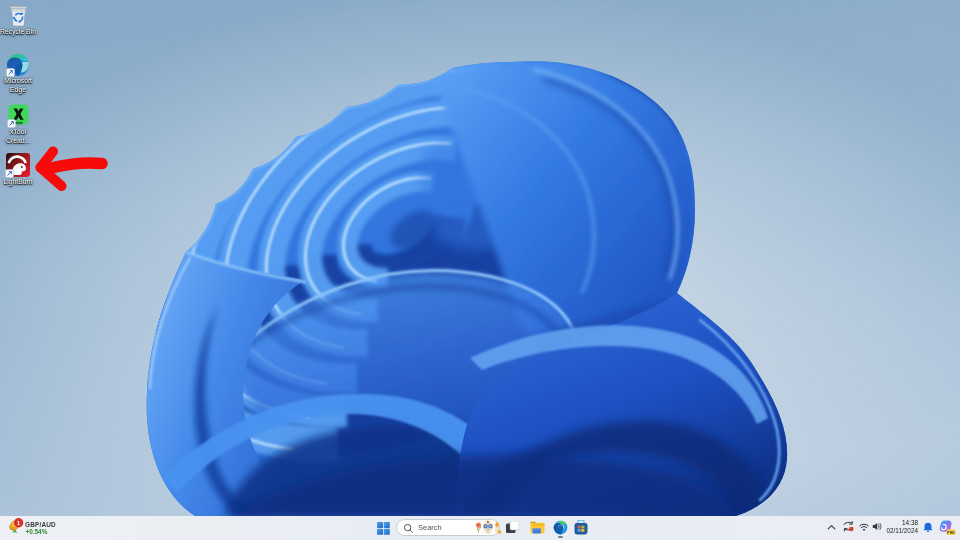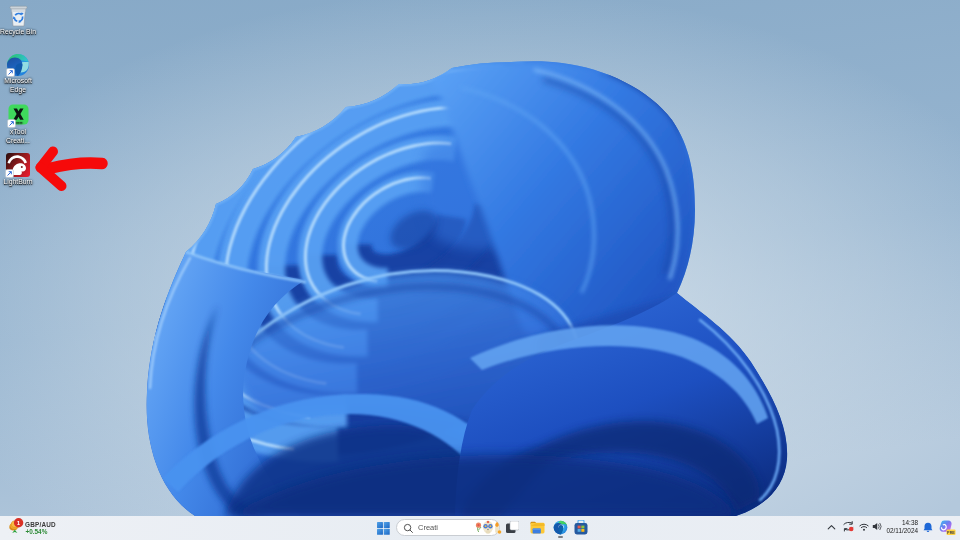--- a/index.html
+++ b/index.html
@@ -237,21 +237,21 @@
         <rect x="0" y="7.3" width="6.4" height="6.4" rx="0.6"></rect>
         <rect x="7.3" y="7.3" width="6.4" height="6.4" rx="0.6"></rect>
       </g>
     </svg>
 
 <div style="position:absolute;left:396px;top:519px;width:104px;height:17px;background:#fff;border:0.5px solid #c9cdd2;border-radius:9px;box-sizing:border-box;"></div>
 <svg style="position:absolute;left:403px;top:522.5px;" width="11" height="11" viewBox="0 0 12 12">
       <circle cx="5" cy="5" r="3.5" fill="none" stroke="#4a4a4a" stroke-width="1.05"></circle>
       <line x1="7.7" y1="7.7" x2="10.3" y2="10.3" stroke="#4a4a4a" stroke-width="1.05" stroke-linecap="round"></line>
     </svg>
-<div style="position:absolute;left:418px;top:523px;font-size:7.5px;color:#555;">Creati</div>
+<div style="position:absolute;left:418px;top:523px;font-size:7.5px;color:#555;">Search</div>
 <svg style="position:absolute;left:472px;top:519px;" width="30" height="17" viewBox="0 0 30 17">
 <g>
 <circle cx="6.5" cy="6.2" r="2.6" fill="#ed8663"></circle>
 <circle cx="6.5" cy="6.2" r="1.1" fill="#e2554a"></circle>
 <path d="M5.8 8.5 C5.4 10.5 6 12 6.8 13 M6.6 10.5 C7.8 10 8.6 9 8.8 8" stroke="#5d9e46" stroke-width="0.9" fill="none"></path>
 </g>
 <g>
 <ellipse cx="16" cy="8" rx="5.2" ry="6" fill="#efe6cd"></ellipse>
 <ellipse cx="16" cy="13" rx="2.6" ry="1.8" fill="#e8dcbc"></ellipse>
 <circle cx="13.6" cy="7.2" r="2.2" fill="#4b79d8"></circle>

